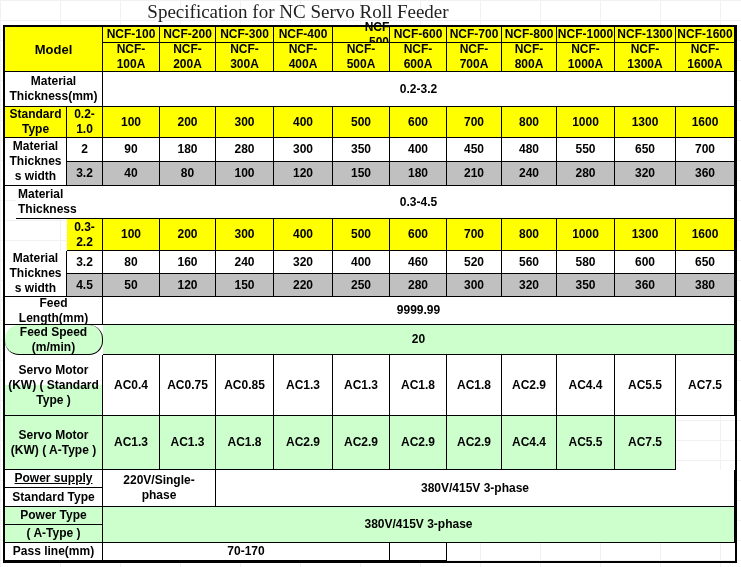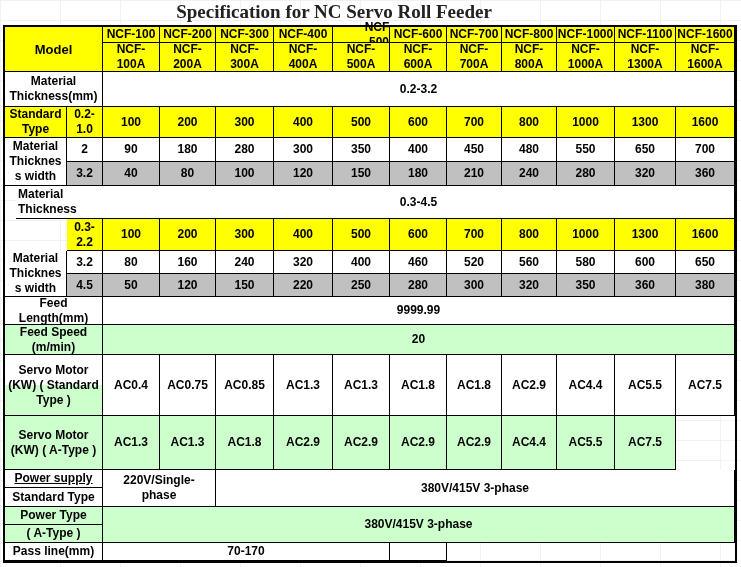--- a/index.html
+++ b/index.html
@@ -1,21 +1,21 @@
 <!DOCTYPE html>
 <html><head>
 <meta charset="utf-8">
 <style>
   html,body{margin:0;padding:0;background:#fff;}
   body{width:741px;height:567px;position:relative;overflow:hidden;font-family:"Liberation Sans",sans-serif;}
   .gridbg{position:absolute;left:0;top:0;width:741px;height:567px;
     background-image:linear-gradient(#d8d8d8 1px,transparent 1px),linear-gradient(90deg,#d8d8d8 1px,transparent 1px);
     background-size:60px 20px;opacity:.35;}
   .title{position:absolute;left:0;top:0;width:596px;height:24px;text-align:center;
-    font-family:"Liberation Serif",serif;font-weight:bold;font-size:19px;line-height:24px;color:#222;padding-left:36px;}
+    font-family:"Liberation Serif",serif;font-weight:normal;font-size:19px;line-height:24px;color:#222;}
   .tbl{position:absolute;left:3px;top:25px;width:734px;height:538px;border:2px solid #000;box-sizing:border-box;}
   .c{position:absolute;box-sizing:border-box;border-right:1px solid #000;border-bottom:1px solid #000;
      display:flex;align-items:center;justify-content:center;text-align:center;
      font-weight:bold;font-size:12px;line-height:15px;color:#000;}
   .y{background:#ffff00;}
   .w{background:#ffffff;}
   .g{background:#c0c0c0;}
   .gr{background:#ccffcc;}
   .split{background:linear-gradient(#fff 0,#fff 50%,#ccffcc 50%,#ccffcc 100%);}
   .left{justify-content:flex-start;text-align:left;padding-left:2px;}
@@ -51,21 +51,21 @@
     <div class="c y" style="left: 442px; top: 0px; width: 55px; height: 16px;">
       <span style="white-space: pre-line;">NCF-700</span>
     </div>
     <div class="c y" style="left: 497px; top: 0px; width: 55px; height: 16px;">
       <span style="white-space: pre-line;">NCF-800</span>
     </div>
     <div class="c y" style="left: 552px; top: 0px; width: 58px; height: 16px;">
       <span style="white-space: pre-line;">NCF-1000</span>
     </div>
     <div class="c y" style="left: 610px; top: 0px; width: 61px; height: 16px;">
-      <span style="white-space: pre-line;">NCF-1100</span>
+      <span style="white-space: pre-line;">NCF-1300</span>
     </div>
     <div class="c y" style="left: 671px; top: 0px; width: 59px; height: 16px;">
       <span style="white-space: pre-line;">NCF-1600</span>
     </div>
     <div class="c y" style="left: 98px; top: 16px; width: 57px; height: 29px;">
       <span style="white-space: pre-line;">NCF-
 100A</span>
     </div>
     <div class="c y" style="left: 155px; top: 16px; width: 56px; height: 29px;">
       <span style="white-space: pre-line;">NCF-
@@ -348,21 +348,21 @@
     </div>
     <div class="c g" style="left: 671px; top: 247px; width: 59px; height: 23px;">
       <span style="white-space: pre-line;">380</span>
     </div>
     <div class="c w" style="left: 0px; top: 270px; width: 98px; height: 28px;">
       <span style="white-space: pre-line;">Feed Length(mm)</span>
     </div>
     <div class="c w" style="left: 98px; top: 270px; width: 632px; height: 28px;">
       <span style="white-space: pre-line;">9999.99</span>
     </div>
-    <div class="c gr" style="left: 0px; top: 298px; width: 98px; height: 30px;">
+    <div class="c gr" style="left: 0px; top: 298px; width: 98px; height: 30px; border-radius: 14px;">
       <span style="white-space: pre-line;">Feed Speed (m/min)</span>
     </div>
     <div class="c gr" style="left: 98px; top: 298px; width: 632px; height: 30px;">
       <span style="white-space: pre-line;">20</span>
     </div>
     <div class="c split" style="left: 0px; top: 328px; width: 98px; height: 61px;">
       <span style="white-space: pre-line;">Servo Motor (KW) ( Standard Type )</span>
     </div>
     <div class="c w" style="left: 98px; top: 328px; width: 57px; height: 61px;">
       <span style="white-space: pre-line;">AC0.4</span>

